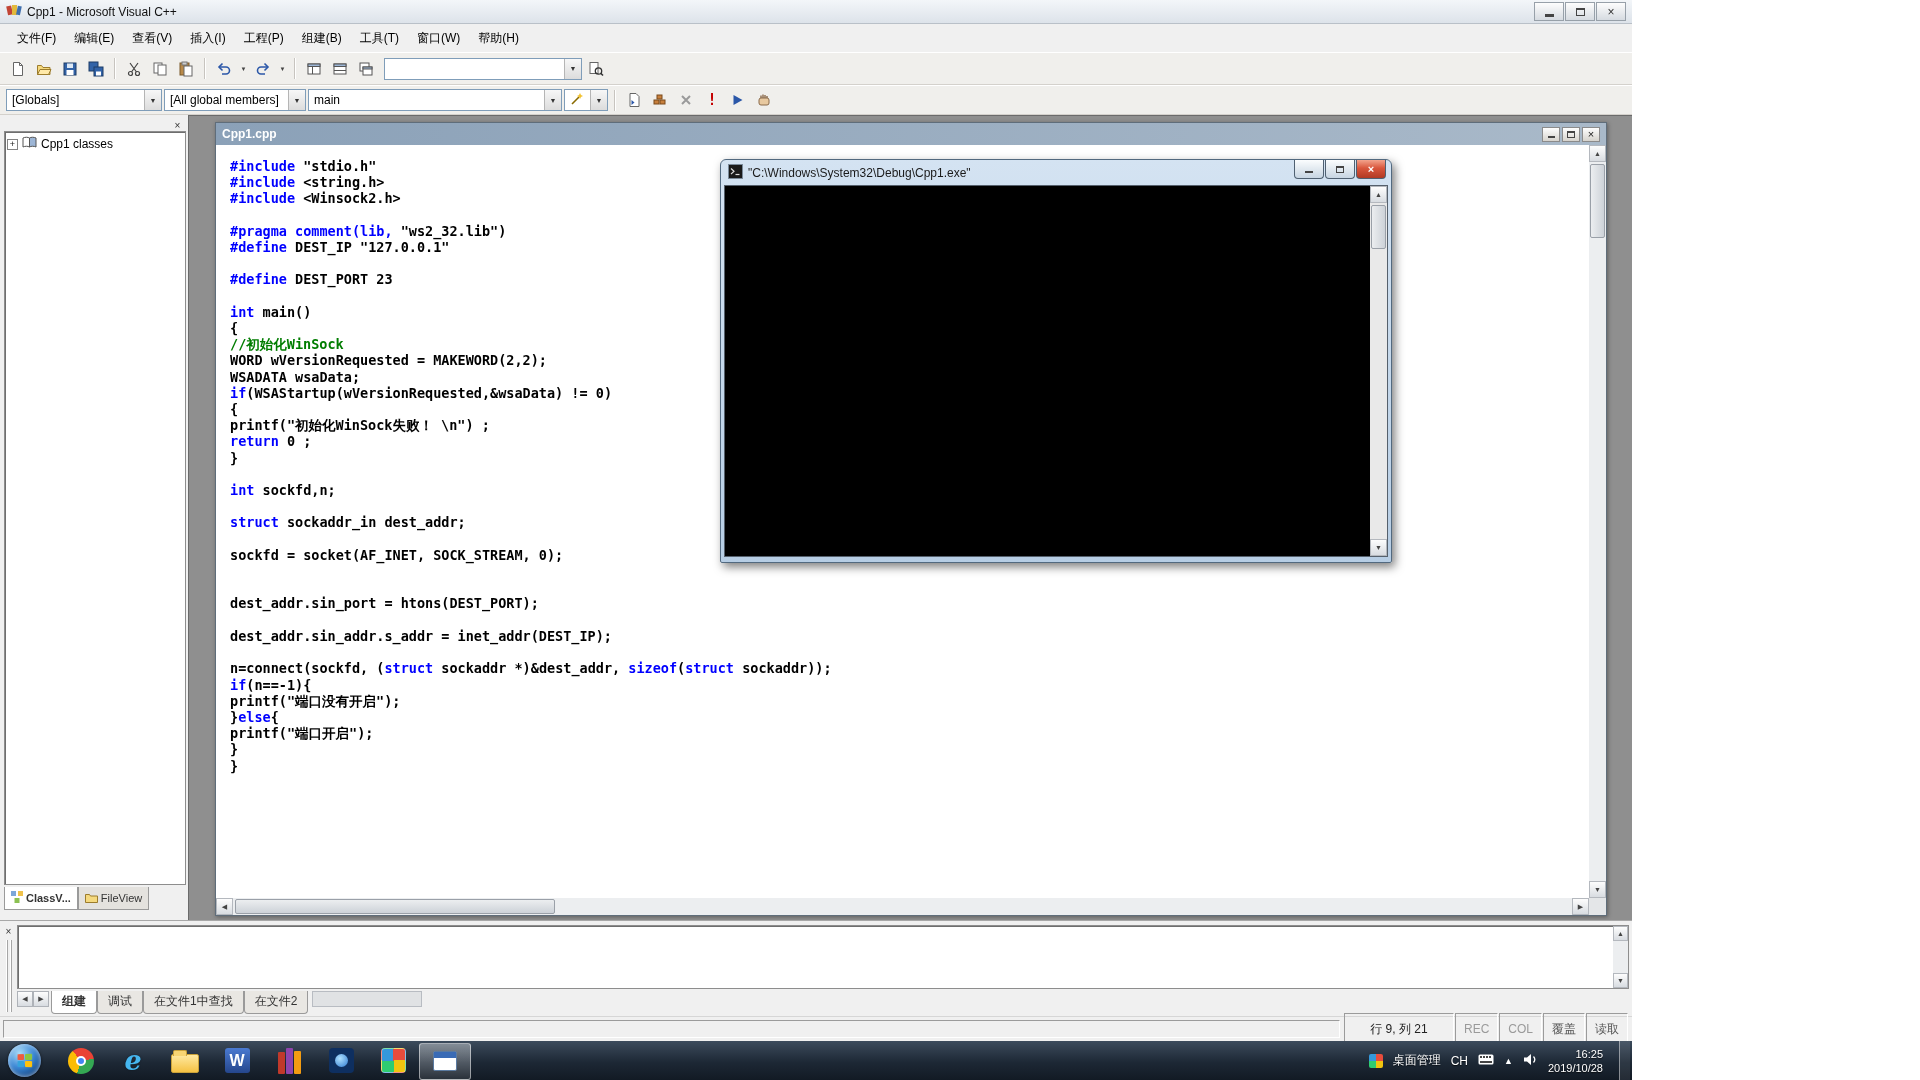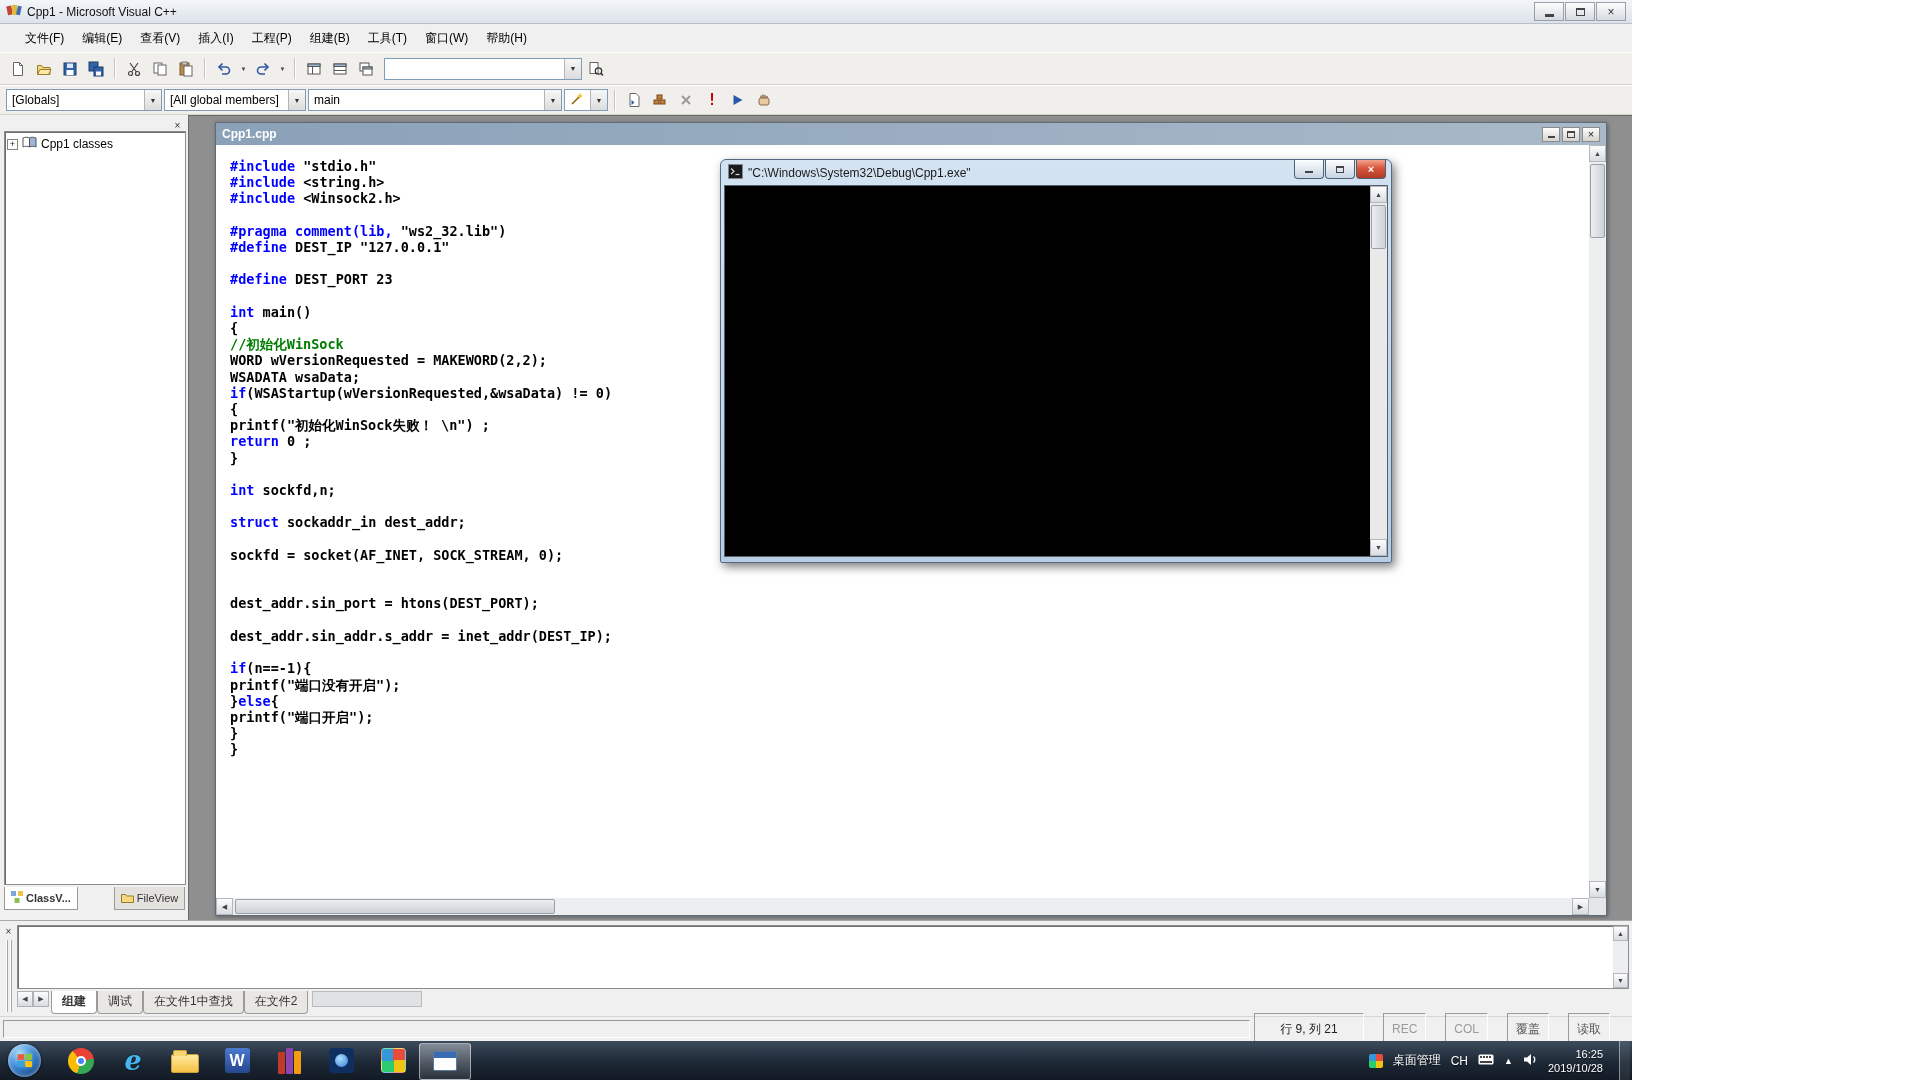--- a/index.html
+++ b/index.html
@@ -9,21 +9,21 @@
 
   
   .titlebar{position:absolute;left:0;top:0;right:0;height:24px;background:linear-gradient(#f3f6f9,#dde3ea);border-bottom:1px solid #b9c0c8;display:flex;align-items:center;padding:0 6px;gap:5px;}
   .title-text{font-size:12px;color:#111;}
   .win-controls{margin-left:auto;display:flex;gap:1px;}
   .wbtn{width:30px;height:19px;background:linear-gradient(#fdfdfd,#d6dbe1);border:1px solid #97a0a9;display:grid;place-items:center;color:#333;font-size:12px;line-height:1;}
   .g-minbar{width:9px;height:3px;background:#444;margin-top:7px;}
   .g-maxbox{width:9px;height:8px;border:1px solid #444;border-top-width:2px;}
 
   
-  .menubar{position:absolute;left:0;top:24px;right:0;height:28px;background:#f0f0f0;display:flex;align-items:center;padding-left:16px;}
+  .menubar{position:absolute;left:0;top:24px;right:0;height:28px;background:#f0f0f0;display:flex;align-items:center;padding-left:8px;}
   .menu-item{padding:5px 9px;font-size:12px;}
 
   
   .toolbar{position:absolute;left:0;right:0;background:#f0efec;border-top:1px solid #ffffff;border-bottom:1px solid #d4d1cc;display:flex;align-items:center;padding-left:6px;gap:2px;}
   .toolbar1{top:52px;height:33px;}
   .toolbar2{top:85px;height:30px;}
   .tbtn{width:24px;height:23px;display:grid;place-items:center;}
   .dd-arrow{width:11px;height:23px;display:grid;place-items:center;font-size:6px;color:#444;}
   .sep{width:2px;height:21px;border-left:1px solid #c7c4bf;border-right:1px solid #ffffff;margin:0 4px;}
   .combo{height:22px;border:1px solid #7f9db9;background:#fff;display:flex;align-items:center;font-size:12px;}
@@ -34,21 +34,21 @@
 
   
   .workspace{position:absolute;left:4px;top:118px;width:182px;height:792px;display:flex;flex-direction:column;}
   .ws-grip{height:13px;display:flex;align-items:center;gap:3px;padding:0 2px;}
   .grip-lines{flex:1;}
   .ridge{height:2px;background:#fff;border-bottom:1px solid #a6a6a6;margin:1px 0;}
   .ws-close{width:13px;height:12px;display:grid;place-items:center;font-size:10px;color:#333;border:1px solid transparent;}
   .ws-tree{flex:1;background:#fff;border:1px solid #8d8d8d;box-shadow:inset 1px 1px 0 #6e6e6e;padding:4px 2px;overflow:hidden;}
   .tree-item{display:flex;align-items:center;gap:4px;font-size:12px;}
   .expander{width:11px;height:11px;border:1px solid #848484;background:#fff;display:grid;place-items:center;font-size:9px;line-height:1;color:#222;}
-  .ws-tabs{height:23px;display:flex;align-items:stretch;margin-top:2px;gap:36px;}
+  .ws-tabs{height:23px;display:flex;align-items:stretch;margin-top:2px;}
   .ws-tab{display:flex;align-items:center;gap:3px;padding:0 6px;font-size:11px;background:#e4e2de;border:1px solid #9a9a9a;border-top:none;color:#333;}
   .ws-tab.active{background:#fff;font-weight:bold;}
 
   
   .mdi{position:absolute;left:188px;top:115px;width:1732px;height:805px;background:#8f8f8f;box-shadow:inset 1px 1px 0 #6b6b6b;overflow:hidden;}
 
   
   .doc-window{position:absolute;left:27px;top:7px;width:1392px;height:794px;border:1px solid #5f6d7a;background:#fff;box-shadow:1px 1px 4px rgba(0,0,0,.35);}
   .doc-title{height:22px;background:linear-gradient(90deg,#8ba1b8,#a9b9c9);display:flex;align-items:center;padding:0 6px;}
   .doc-title-text{color:#fff;font-weight:bold;font-size:12px;}
@@ -95,21 +95,21 @@
   .out-tabstrip{position:absolute;left:17px;bottom:3px;height:22px;display:flex;align-items:flex-start;gap:0;}
   .tab-arrow{width:16px;height:16px;background:linear-gradient(#fdfdfd,#d8dce1);border:1px solid #aeb2b8;display:grid;place-items:center;font-size:7px;color:#444;}
   .out-tabs{display:flex;margin-left:2px;}
   .out-tab{padding:2px 10px 3px;font-size:12px;background:#e9e7e3;border:1px solid #9a9a9a;border-top:none;color:#333;border-radius:0 0 4px 4px;}
   .out-tab.active{background:#fff;font-weight:bold;}
   .out-hscroll{width:110px;height:16px;margin-left:4px;background:#e0e2e4;border:1px solid #b8bcc2;}
 
   
   .statusbar{position:absolute;left:0;top:1016px;right:0;height:25px;background:#f0f0f0;border-top:1px solid #d6d6d6;display:flex;align-items:center;padding:0 3px;}
   .st-main{flex:1;height:18px;margin-right:4px;border:1px solid;border-color:#9b9b9b #ffffff #ffffff #9b9b9b;}
-  .st-cell{height:18px;display:flex;align-items:center;justify-content:center;padding:15px 8px;margin-right:19px;border:1px solid;border-color:#9b9b9b #ffffff #ffffff #9b9b9b;font-size:12px;white-space:nowrap;}
+  .st-cell{height:18px;display:flex;align-items:center;justify-content:center;padding:15px 8px;margin-right:1px;border:1px solid;border-color:#9b9b9b #ffffff #ffffff #9b9b9b;font-size:12px;white-space:nowrap;}
   .st-pos{min-width:110px;color:#222;}
   .st-inds{display:flex;}
   .st-ind{color:#9a9a9a;min-width:38px;}
   .st-ind:nth-child(3),.st-ind:nth-child(4){color:#555;}
 
   
   .taskbar{position:absolute;left:0;top:1041px;right:0;height:39px;background:linear-gradient(#3c4b5c,#1d2835 55%,#121a24);display:flex;align-items:center;z-index:10;}
   .start-orb{width:33px;height:33px;border-radius:50%;margin:0 14px 0 8px;background:radial-gradient(circle at 35% 28%,#aadcf8,#3a86d4 45%,#0c3c78 82%);box-shadow:inset 0 0 5px rgba(255,255,255,.7),0 0 3px rgba(0,0,0,.6);display:grid;place-items:center;flex:none;}
   .orb-flag{width:15px;height:13px;display:grid;grid-template-columns:1fr 1fr;gap:1px;transform:perspective(40px) rotateY(-14deg);}
   .orb-flag i{border-radius:1px;}
@@ -410,20 +410,21 @@
             <div class="code-line">&nbsp;</div>
             <div class="code-line"><span class="tok-k">struct</span><span class="tok-p"> sockaddr_in dest_addr;</span></div>
             <div class="code-line">&nbsp;</div>
             <div class="code-line"><span class="tok-p">sockfd = socket(AF_INET, SOCK_STREAM, 0);</span></div>
             <div class="code-line">&nbsp;</div>
             <div class="code-line">&nbsp;</div>
             <div class="code-line"><span class="tok-p">dest_addr.sin_port = htons(DEST_PORT);</span></div>
             <div class="code-line">&nbsp;</div>
             <div class="code-line"><span class="tok-p">dest_addr.sin_addr.s_addr = inet_addr(DEST_IP);</span></div>
             <div class="code-line">&nbsp;</div>
+            <div class="code-line"><span class="tok-p">n=connect(sockfd, (</span><span class="tok-k">struct</span><span class="tok-p"> sockaddr *)&amp;dest_addr, </span><span class="tok-k">sizeof</span><span class="tok-p">(</span><span class="tok-k">struct</span><span class="tok-p"> sockaddr));</span></div>
             <div class="code-line"><span class="tok-k">if</span><span class="tok-p">(n==-1){</span></div>
             <div class="code-line"><span class="tok-p">printf("端口没有开启");</span></div>
             <div class="code-line"><span class="tok-p">}</span><span class="tok-k">else</span><span class="tok-p">{</span></div>
             <div class="code-line"><span class="tok-p">printf("端口开启");</span></div>
             <div class="code-line"><span class="tok-p">}</span></div>
             <div class="code-line"><span class="tok-p">}</span></div>
           </div>
         <div class="vscroll">
           <div class="sb-btn">▲</div>
           <div class="sb-track">

